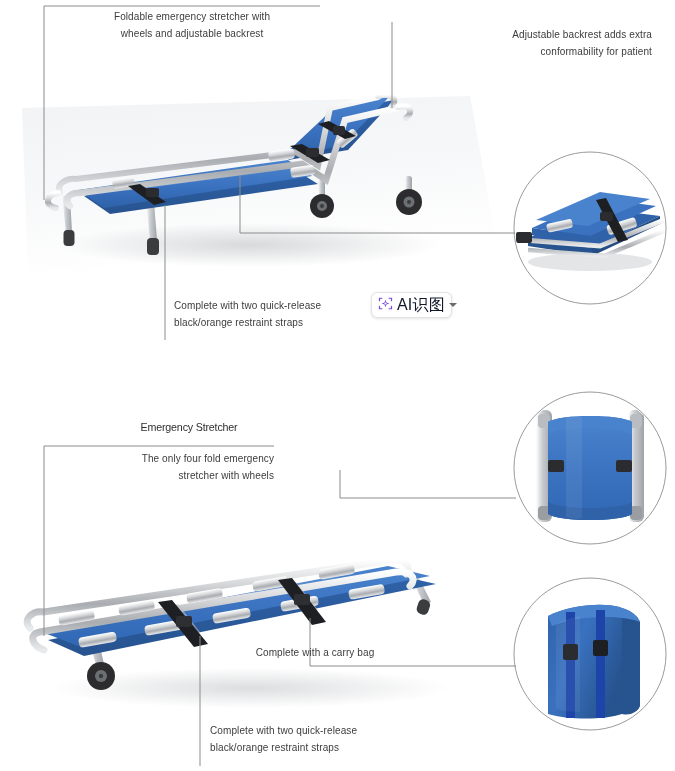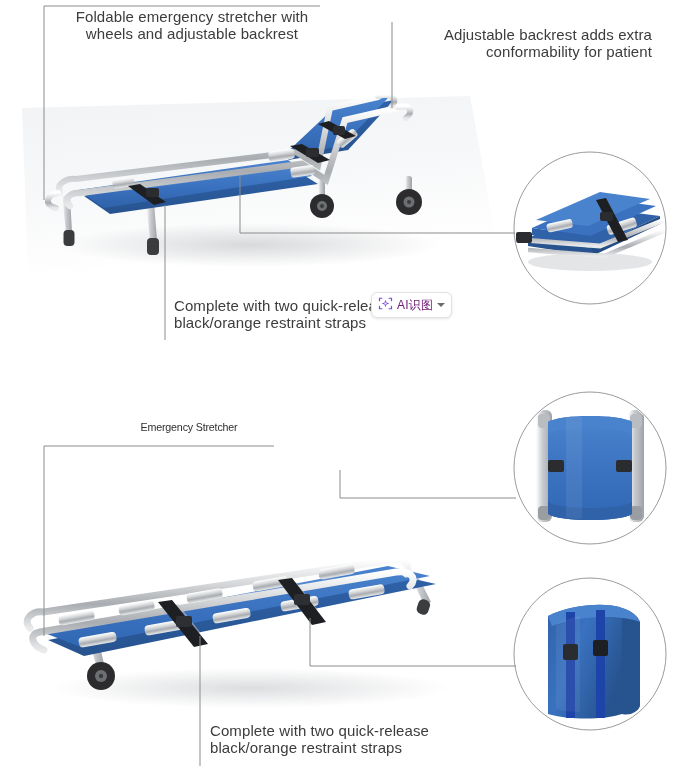--- a/index.html
+++ b/index.html
@@ -12,21 +12,21 @@
     overflow:hidden;
   }
   .panel{position:absolute;left:0;width:675px;}
   #panel-top{top:0;height:380px;}
   #panel-bottom{top:388px;height:381px;}
 
   .art{position:absolute;inset:0;width:100%;height:100%;}
 
   .callout{
     position:absolute;
-    font-size:15px;
+    font-size:10px;
     line-height:17px;
     color:#3c3c3c;
     white-space:pre-line;
     letter-spacing:.1px;
   }
   .callout.right{text-align:right;}
   .callout.left{text-align:left;}
   .callout.center{text-align:center;}
 
   .title-label{
@@ -50,22 +50,22 @@
     border:1px solid #e2e2e6;
     border-radius:6px;
     box-shadow:0 1px 3px rgba(0,0,0,.10);
     display:flex;align-items:center;
     padding:0 6px;
     gap:4px;
     cursor:pointer;
     user-select:none;
   }
   #ai-button .ai-label{
-    font-size:12px;
-    color:#701a75;
+    font-size:16px;
+    color:#0f172a;
     letter-spacing:.2px;
     line-height:1;
     white-space:nowrap;
   }
   #ai-button .chev{
     margin-left:auto;
     width:0;height:0;
     border-left:4px solid transparent;
     border-right:4px solid transparent;
     border-top:4px solid #6b6b6b;
@@ -387,18 +387,21 @@
       <path d="M340,82 L340,110 L516,110"></path>
 
       <path d="M310,230 L310,278 L516,278"></path>
 
       <path d="M200,248 L200,378"></path>
     </g>
   </svg>
 
   <div class="title-label" style="left:104px;top:32px;width:170px;">Emergency Stretcher</div>
 
-
-
+  <div class="callout right" style="left:30px;top:62px;width:244px;">The only four fold emergency
+stretcher with wheels</div>
+
+
+  <div class="callout center" style="left:190px;top:256px;width:250px;">Complete with a carry bag</div>
 
   <div class="callout left" style="left:210px;top:334px;width:240px;">Complete with two quick-release
 black/orange restraint straps</div>
 </div>
 
 </body></html>

